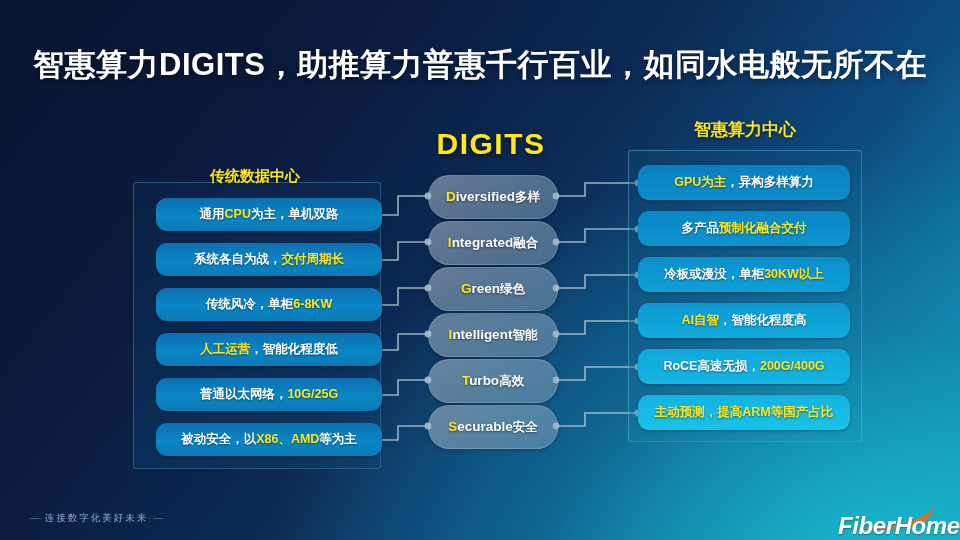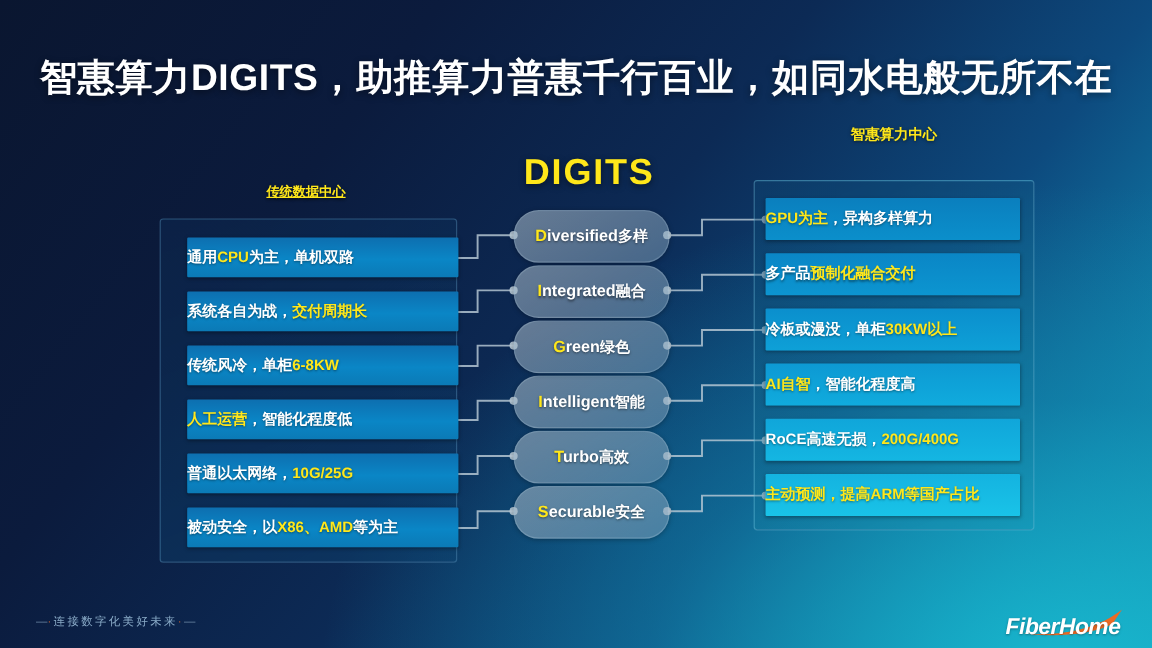--- a/index.html
+++ b/index.html
@@ -21,46 +21,46 @@
     position:absolute;left:0;top:44px;width:960px;text-align:center;
     font-size:31px;font-weight:700;color:#ffffff;letter-spacing:.5px;
     text-shadow:0 2px 6px rgba(0,0,0,.45);
     white-space:nowrap;
   }
   
   .col-head{
     position:absolute;text-align:center;font-weight:700;color:#ffe71a;
     text-shadow:0 1px 3px rgba(0,0,0,.6);white-space:nowrap;
   }
-  #head-left{left:130px;top:152px;width:250px;font-size:11px;text-decoration:underline;}
-  #head-right{left:630px;top:104px;width:230px;font-size:12px;}
+  #head-left{left:130px;top:167px;width:250px;font-size:15px;}
+  #head-right{left:630px;top:118px;width:230px;font-size:17px;}
   #digits-head{
     position:absolute;left:406px;top:127px;width:170px;text-align:center;
     font-size:30px;font-weight:700;color:#ffe71a;letter-spacing:1.5px;
     text-shadow:0 2px 5px rgba(0,0,0,.5);
   }
   
   .panel{position:absolute;border-radius:3px;}
   #panel-left{
     left:133px;top:182px;width:246px;height:285px;
     background:linear-gradient(160deg,rgba(12,40,80,.55),rgba(14,70,115,.42));
     border:1px solid rgba(120,190,230,.30);
   }
   #panel-right{
     left:628px;top:150px;width:232px;height:290px;
     background:linear-gradient(160deg,rgba(14,70,115,.40),rgba(25,150,180,.30));
     border:1px solid rgba(140,215,240,.32);
   }
   
   .card{
-    position:absolute;display:flex;align-items:center;justify-content:flex-start;
+    position:absolute;display:flex;align-items:center;justify-content:center;
     font-weight:700;white-space:nowrap;text-align:center;
     text-shadow:0 1px 2px rgba(0,0,0,.45);
     color:#ffffff;
-    border-radius:1px;
+    border-radius:11px;
   }
   .card-left{
     left:143px;width:226px;height:33px;font-size:12.5px;
     background:linear-gradient(180deg,#0d6fb0 0%,#0a86c6 55%,#0b7ab6 100%);
     box-shadow:0 1px 3px rgba(0,0,0,.35);
     margin-left:13px;
   }
   .card-right{
     left:638px;width:212px;height:35px;font-size:12.5px;
     box-shadow:0 1px 3px rgba(0,0,0,.3);
@@ -82,21 +82,21 @@
   #wires{position:absolute;left:0;top:0;width:960px;height:540px;pointer-events:none;}
   
   #footer-slogan{
     position:absolute;left:30px;top:512px;font-size:9.5px;color:#9fc2dd;
     letter-spacing:2px;white-space:nowrap;opacity:.85;
   }
   #footer-slogan .dash{color:#7d98b5;letter-spacing:0;}
   #footer-slogan .dot{color:#d4622a;}
   #logo{position:absolute;left:838px;top:505px;width:104px;height:30px;}
   #logo .lg-text{
-    position:absolute;left:0;top:7px;font-size:19px;font-style:italic;
+    position:absolute;left:0;top:7px;font-size:24px;font-style:italic;
     font-weight:700;color:#ffffff;letter-spacing:-.4px;
     text-shadow:0 1px 2px rgba(0,0,0,.35);
   }
 </style>
 </head>
 <body>
 
 <div id="slide">
 
   <div id="title">智惠算力DIGITS，助推算力普惠千行百业，如同水电般无所不在</div>

